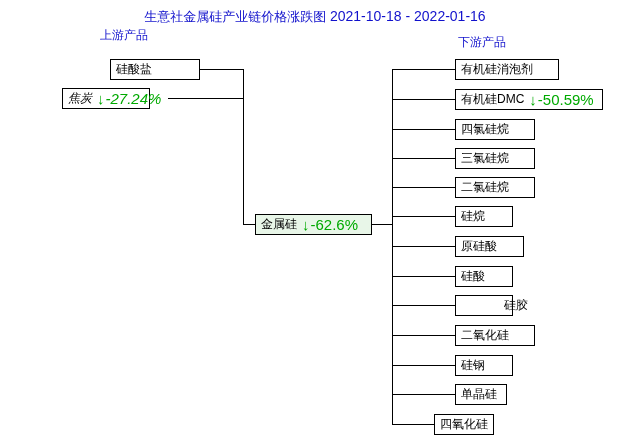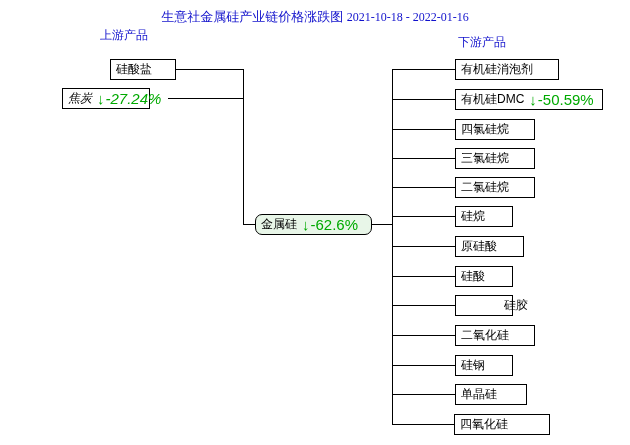--- a/index.html
+++ b/index.html
@@ -25,23 +25,22 @@
     left: 0;
     top: 8px;
     width: 630px;
     text-align: center;
     font-size: 13px;
     color: #1111cc;
     letter-spacing: 0px;
     white-space: nowrap;
   }
   .title .date {
-    font-size: 12px;
+    font-size: 14px;
     color: #1111cc;
-    font-family: Liberation Serif, serif;
   }
   .col-header {
     position: absolute;
     font-size: 12px;
     color: #1111cc;
     white-space: nowrap;
   }
   #upstream-header { left: 100px; top: 27px; }
   #downstream-header { left: 458px; top: 34px; }
 
@@ -54,21 +53,20 @@
     color: #000000;
     white-space: nowrap;
     display: flex;
     align-items: center;
     padding: 0 5px;
     height: 21px;
     line-height: 19px;
   }
   .node.center {
     background: #e8f6e8;
-    border-radius: 7px;
   }
   .node .lbl { color: #000; }
   .pct {
     color: #00aa00;
     margin-left: 5px;
     font-size: 15px;
   }
   .pct.down::before {
     content: "\2193";
     margin-right: 1px;
@@ -117,21 +115,21 @@
     <line x1="392" y1="216" x2="455" y2="216"></line>
     <line x1="392" y1="246" x2="455" y2="246"></line>
     <line x1="392" y1="276" x2="455" y2="276"></line>
     <line x1="392" y1="305" x2="455" y2="305"></line>
     <line x1="392" y1="335" x2="455" y2="335"></line>
     <line x1="392" y1="365" x2="455" y2="365"></line>
     <line x1="392" y1="394" x2="455" y2="394"></line>
     <line x1="392" y1="424" x2="455" y2="424"></line>
   </svg>
 
-  <div class="node" style="left:110px; top:59px; width:66px;">
+  <div class="node" style="left:110px; top:59px; width:90px;">
     <span class="lbl">硅酸盐</span>
   </div>
   <div class="node" style="left:62px; top:88px; width:88px;font-style:italic;">
     <span class="lbl">焦炭</span>
     <span class="pct down">-27.24%</span>
   </div>
 
   <div class="node center" style="left:255px; top:214px; width:117px;">
     <span class="lbl">金属硅</span>
     <span class="pct down">-62.6%</span>
@@ -164,20 +162,20 @@
   </div>
   <div class="node" style="left:455px; top:295px; width:58px;padding-left:48px;">
     <span class="lbl">硅胶</span>
   </div>
   <div class="node" style="left:455px; top:325px; width:80px;">
     <span class="lbl">二氧化硅</span>
   </div>
   <div class="node" style="left:455px; top:355px; width:58px;">
     <span class="lbl">硅钢</span>
   </div>
-  <div class="node" style="left:455px; top:384px; width:72px;">
+  <div class="node" style="left:455px; top:384px; width:52px;">
     <span class="lbl">单晶硅</span>
   </div>
-  <div class="node" style="left:454px; top:414px; width:96px;">
+  <div class="node" style="left:434px; top:414px; width:60px;">
     <span class="lbl">四氧化硅</span>
   </div>
 
 </div>
 
 </body></html>

